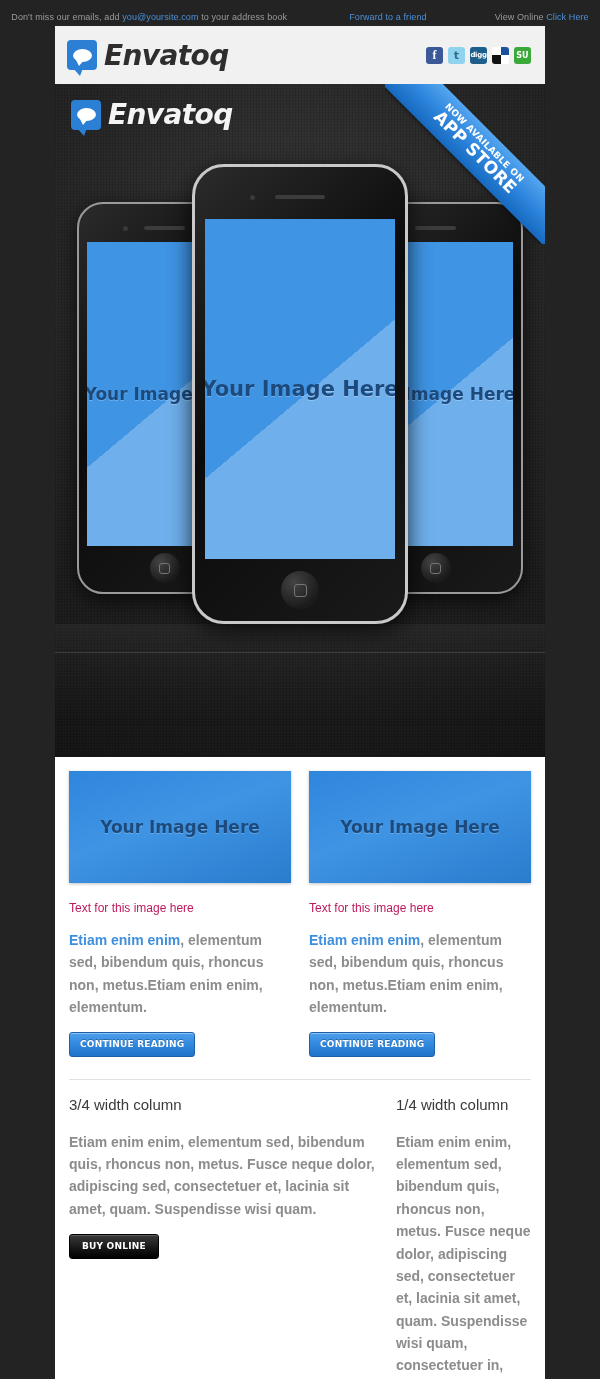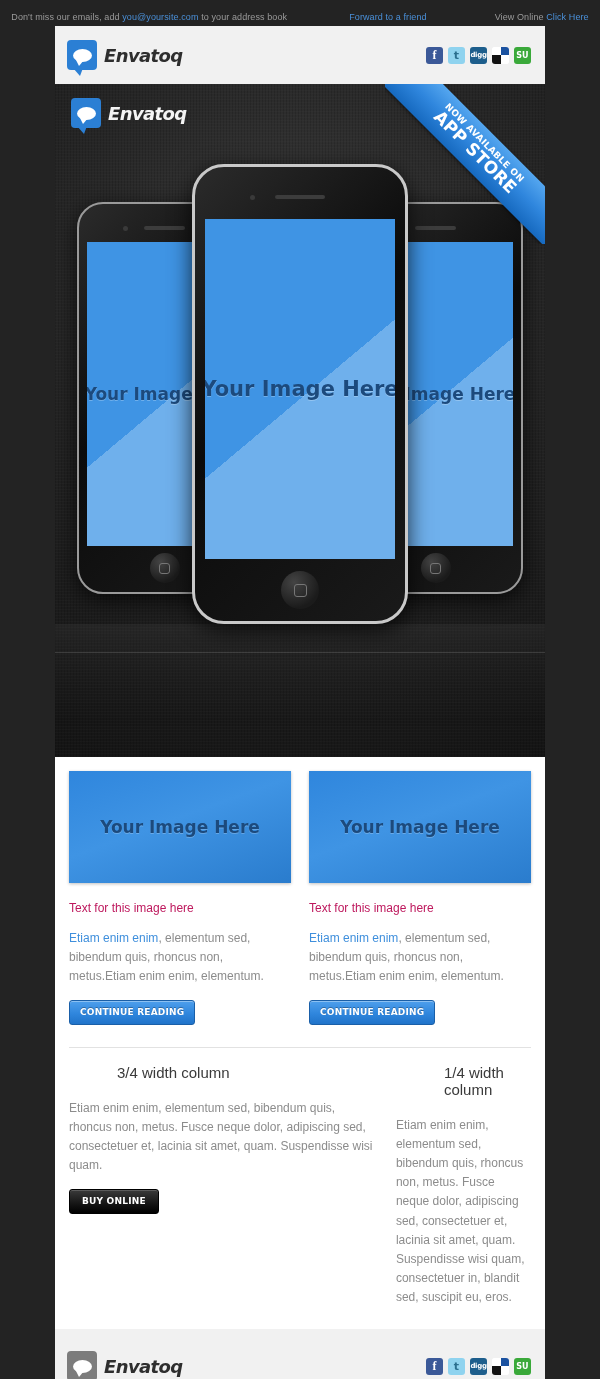--- a/index.html
+++ b/index.html
@@ -53,21 +53,21 @@
     position: relative; z-index: 2;
   }
   .bubble .oval::after {
     content: ""; position: absolute; left: 3px; bottom: -4px;
     border-left: 3px solid transparent;
     border-right: 5px solid transparent;
     border-top: 6px solid #fff;
   }
   .wordmark {
     font-family: "DejaVu Sans", sans-serif;
-    font-size: 18px; font-weight: bold; font-style: italic;
+    font-size: 28px; font-weight: bold; font-style: italic;
     letter-spacing: -.6px;
   }
   .wordmark.dark  { color: #2e2e2e; }
   .wordmark.light { color: #f4f4f4; }
 
   .social { display: flex; gap: 5px; align-items: center; }
   .sicon {
     width: 17px; height: 17px; border-radius: 3px;
     display: flex; align-items: center; justify-content: center;
     font-size: 10px; font-weight: bold; color: #fff;
@@ -217,38 +217,38 @@
     height: 112px; width: 100%;
     background: linear-gradient(160deg, #2f86dd 0%, #3f94e4 45%, #2a7ccd 100%);
     display: flex; align-items: center; justify-content: center;
     box-shadow: 0 1px 3px rgba(0,0,0,.25);
   }
   .gal-img span {
     font-family: "DejaVu Sans", sans-serif; font-weight: bold;
     font-size: 17px; color: #1c4a7d; text-shadow: 0 1px 0 rgba(255,255,255,.22);
   }
   .cap { font-size: 12px; color: #be185d; padding: 18px 0 14px; }
-  .body-copy { font-size: 12px; color: #8c8c8c; line-height: 1.6; }
+  .body-copy { font-size: 14px; color: #8c8c8c; line-height: 1.6; font-weight: bold; }
   .body-copy a { color: #3f8fdc; text-decoration: none; }
   .btn-blue {
     display: inline-block; margin-top: 13px;
     padding: 6px 10px 7px; border-radius: 3px;
     background: linear-gradient(180deg, #4e9fec 0%, #2f86dd 55%, #2073c9 100%);
     border: 1px solid #1a5fa8;
     box-shadow: inset 0 1px 0 rgba(255,255,255,.35);
     color: #fff; font-family: "DejaVu Sans", sans-serif;
     font-size: 9px; font-weight: bold; letter-spacing: .2px;
     text-shadow: 0 -1px 0 rgba(0,0,0,.3);
   }
   .divider { height: 1px; background: #e2e2e2; margin: 22px 0 0; }
 
   .cols { display: flex; gap: 18px; padding-top: 16px; }
   .col34 { width: 320px; }
   .col14 { width: 140px; }
-  .col-title { font-size: 15px; color: #3a3a3a; padding-bottom: 18px; margin-left: 48px; }
+  .col-title { font-size: 15px; color: #3a3a3a; padding-bottom: 18px; }
   .col34 .inner { display: flex; gap: 14px; }
 
   
   .prodbox { width: 150px; height: 104px; position: relative; flex: 0 0 150px; }
   .monitor {
     position: absolute; right: 2px; top: 4px; width: 92px; height: 66px;
     background: #2a2a2a; border-radius: 3px; padding: 4px 4px 5px;
   }
   .monitor .glass {
     width: 100%; height: 100%; border-radius: 1px;

